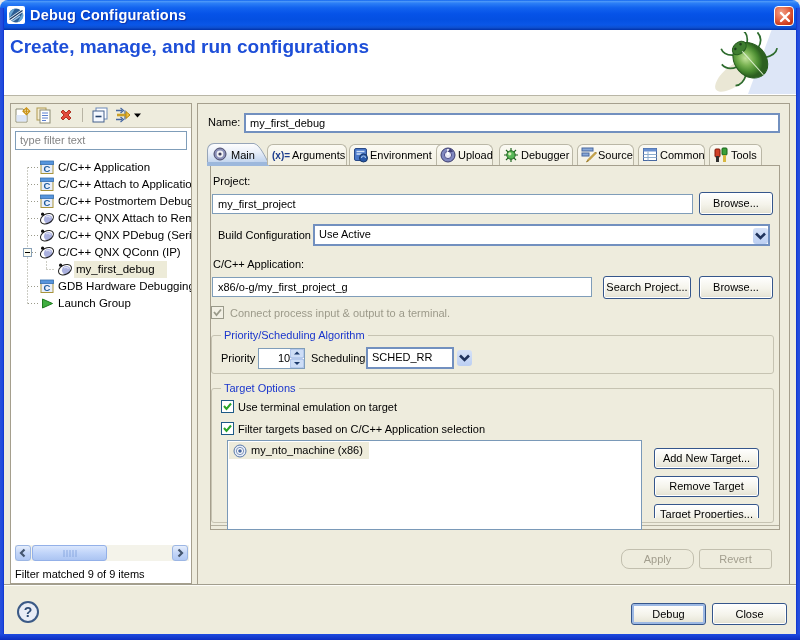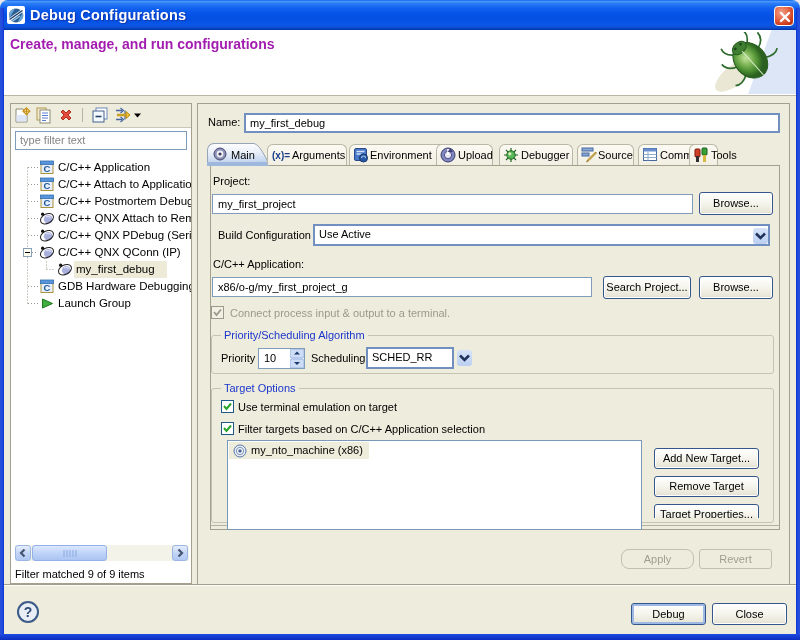--- a/index.html
+++ b/index.html
@@ -13,21 +13,21 @@
   #titlebar { left:0; top:0; width:800px; height:30px;
     background:linear-gradient(180deg,#0f63f0 0%,#4a96f8 5%,#2b7ef6 11%,#1263ef 26%,#0653e8 46%,#0450e2 65%,#0a57e8 83%,#0d4fd0 92%,#0031a8 100%);
     border-radius:8px 8px 0 0; }
   #titletext { left:30px; top:7px; color:#fff; font-weight:bold; font-size:14.5px; letter-spacing:0.2px;
     text-shadow:1px 1px 1px #1133aa; }
   #wicon { left:7px; top:6px; width:18px; height:18px; background:#fff; border-radius:2px; }
   #closebtn { left:774px; top:6px; width:20px; height:20px; border:1.5px solid #fff; border-radius:4px;
     background:radial-gradient(circle at 35% 30%,#f0a088 0%,#e66a4a 40%,#cc3a1b 75%,#b03010 100%); }
   #closebtn svg { position:absolute; left:3px; top:3px; }
   #banner { left:4px; top:29px; width:792px; height:67px; background:#fff; border-bottom:1px solid #b9b6a6; }
-  #bannertext { left:6px; top:7px; font-size:14px; font-weight:bold; color:#a21caf; }
+  #bannertext { left:6px; top:7px; font-size:19px; font-weight:bold; color:#1d4ed8; }
   
   #leftbox { left:10px; top:103px; width:182px; height:481px; border:1px solid #a59f8d; background:#fff; }
   #ltoolbar { left:0px; top:0px; width:180px; height:24px; background:#eeecdd; border-bottom:1px solid #cbc7b6; }
   #filterinput { left:4px; top:27px; width:172px; height:19px; border:1px solid #7f9db9; background:#fff;
      color:#848484; padding-left:4px; line-height:17px; position:absolute; }
   #tree { left:1px; top:47px; width:179px; height:394px; background:#fff; overflow:hidden; position:absolute;
      font-size:11.5px; }
   .trow { position:absolute; left:0; height:17px; line-height:17px; white-space:nowrap; }
   .ticon { position:absolute; top:1px; width:16px; height:15px; }
   #hscroll { left:4px; top:441px; width:174px; height:16px; background:#f4f3ea; position:absolute; }
@@ -336,21 +336,21 @@
   <span style="left:20px">Source</span>
   </div>
 <div class="tab" style="left:638px; width:67px;">
   <svg style="left:4px;top:3px" width="15" height="14">
     <rect x="0.5" y="0.5" width="13" height="12" fill="#fff" stroke="#4868a0"></rect>
     <rect x="0.5" y="0.5" width="13" height="3" fill="#6890d0"></rect>
     <path d="M0.5 6.5 H13.5 M0.5 9.5 H13.5 M5 3.5 V12.5" stroke="#8caccc" stroke-width="1"></path>
   </svg>
   <span style="left:21px">Common</span>
   </div>
-<div class="tab" style="left:689px; width:29px;">
+<div class="tab" style="left:709px; width:53px;">
   <svg style="left:4px;top:2px" width="15" height="16">
     <rect x="1" y="2" width="5" height="8" rx="1" fill="#d04028" stroke="#801808"></rect>
     <rect x="2" y="9" width="3" height="6" fill="#303030"></rect>
     <rect x="8" y="1" width="5" height="7" rx="1" fill="#38a038" stroke="#186018"></rect>
     <rect x="9" y="8" width="3" height="7" fill="#d8b840"></rect>
   </svg>
   <span style="left:21px">Tools</span>
   </div>
 
 <div class="abs" id="contentbox"></div>
@@ -377,21 +377,21 @@
   <svg width="11" height="11">
       <path d="M2 5 L4.5 8 L9 2.5" fill="none" stroke="#9a9a8a" stroke-width="1.8"></path>
     </svg>
 </div>
 <label style="left:230px; top:307px; color:#9c9a8a;">Connect process input &amp; output to a terminal.</label>
 
 <div class="grp" style="left:211px; top:335px; width:563px; height:39px;">
   <div class="grptitle">Priority/Scheduling Algorithm</div>
 </div>
 <label style="left:221px; top:352px;">Priority</label>
-<div class="field" style="left:258px; top:348px; width:47px; height:21px; line-height:19px;">10</div>
+<div class="field" style="left:258px; top:348px; width:47px; height:21px; line-height:19px;text-align:center;">10</div>
 <div class="abs" style="left:290px; top:349px; width:14px; height:19px;">
   <svg width="14" height="19">
     <rect x="0" y="0" width="14" height="9" rx="2" fill="#cdddf6" stroke="#9cb6e4"></rect>
     <rect x="0" y="10" width="14" height="9" rx="2" fill="#cdddf6" stroke="#9cb6e4"></rect>
     <path d="M4 5.5 L7 2.5 L10 5.5 Z" fill="#1c3a6c"></path>
     <path d="M4 13 L10 13 L7 16 Z" fill="#1c3a6c"></path>
   </svg>
 </div>
 <label style="left:311px; top:352px;">Scheduling</label>
 <div class="field2" style="left:366px; top:347px; width:88px; height:22px;">SCHED_RR</div>

